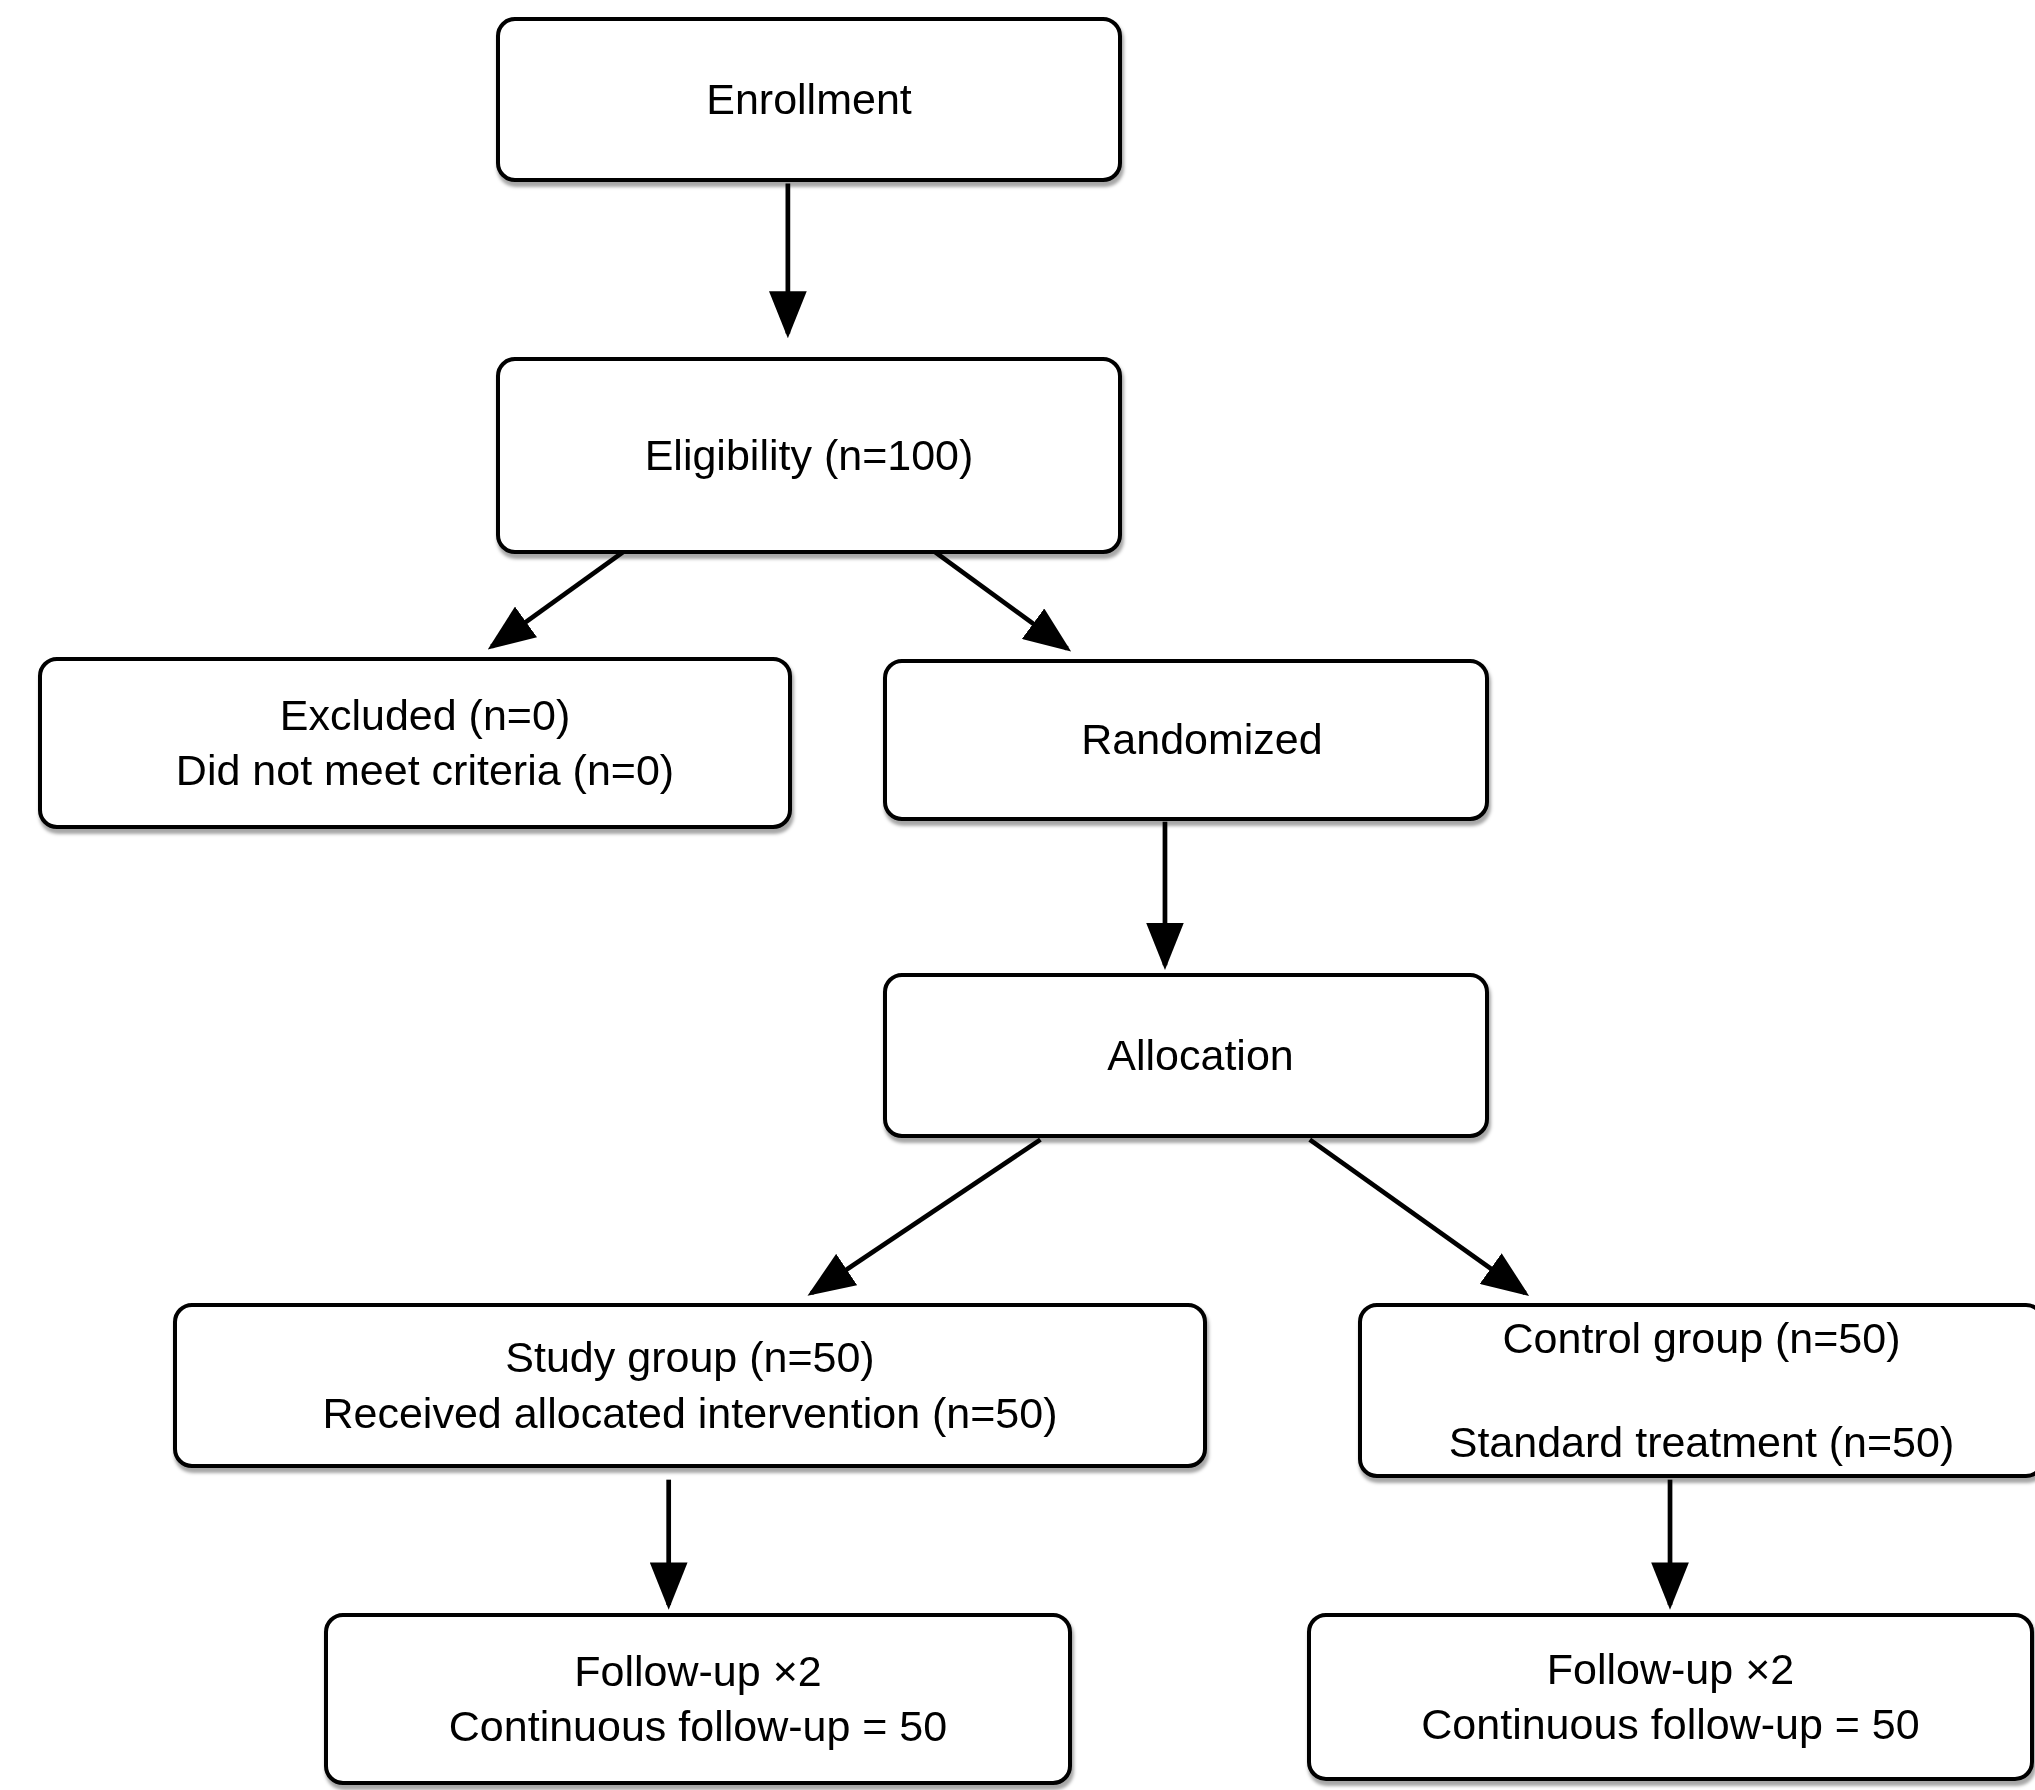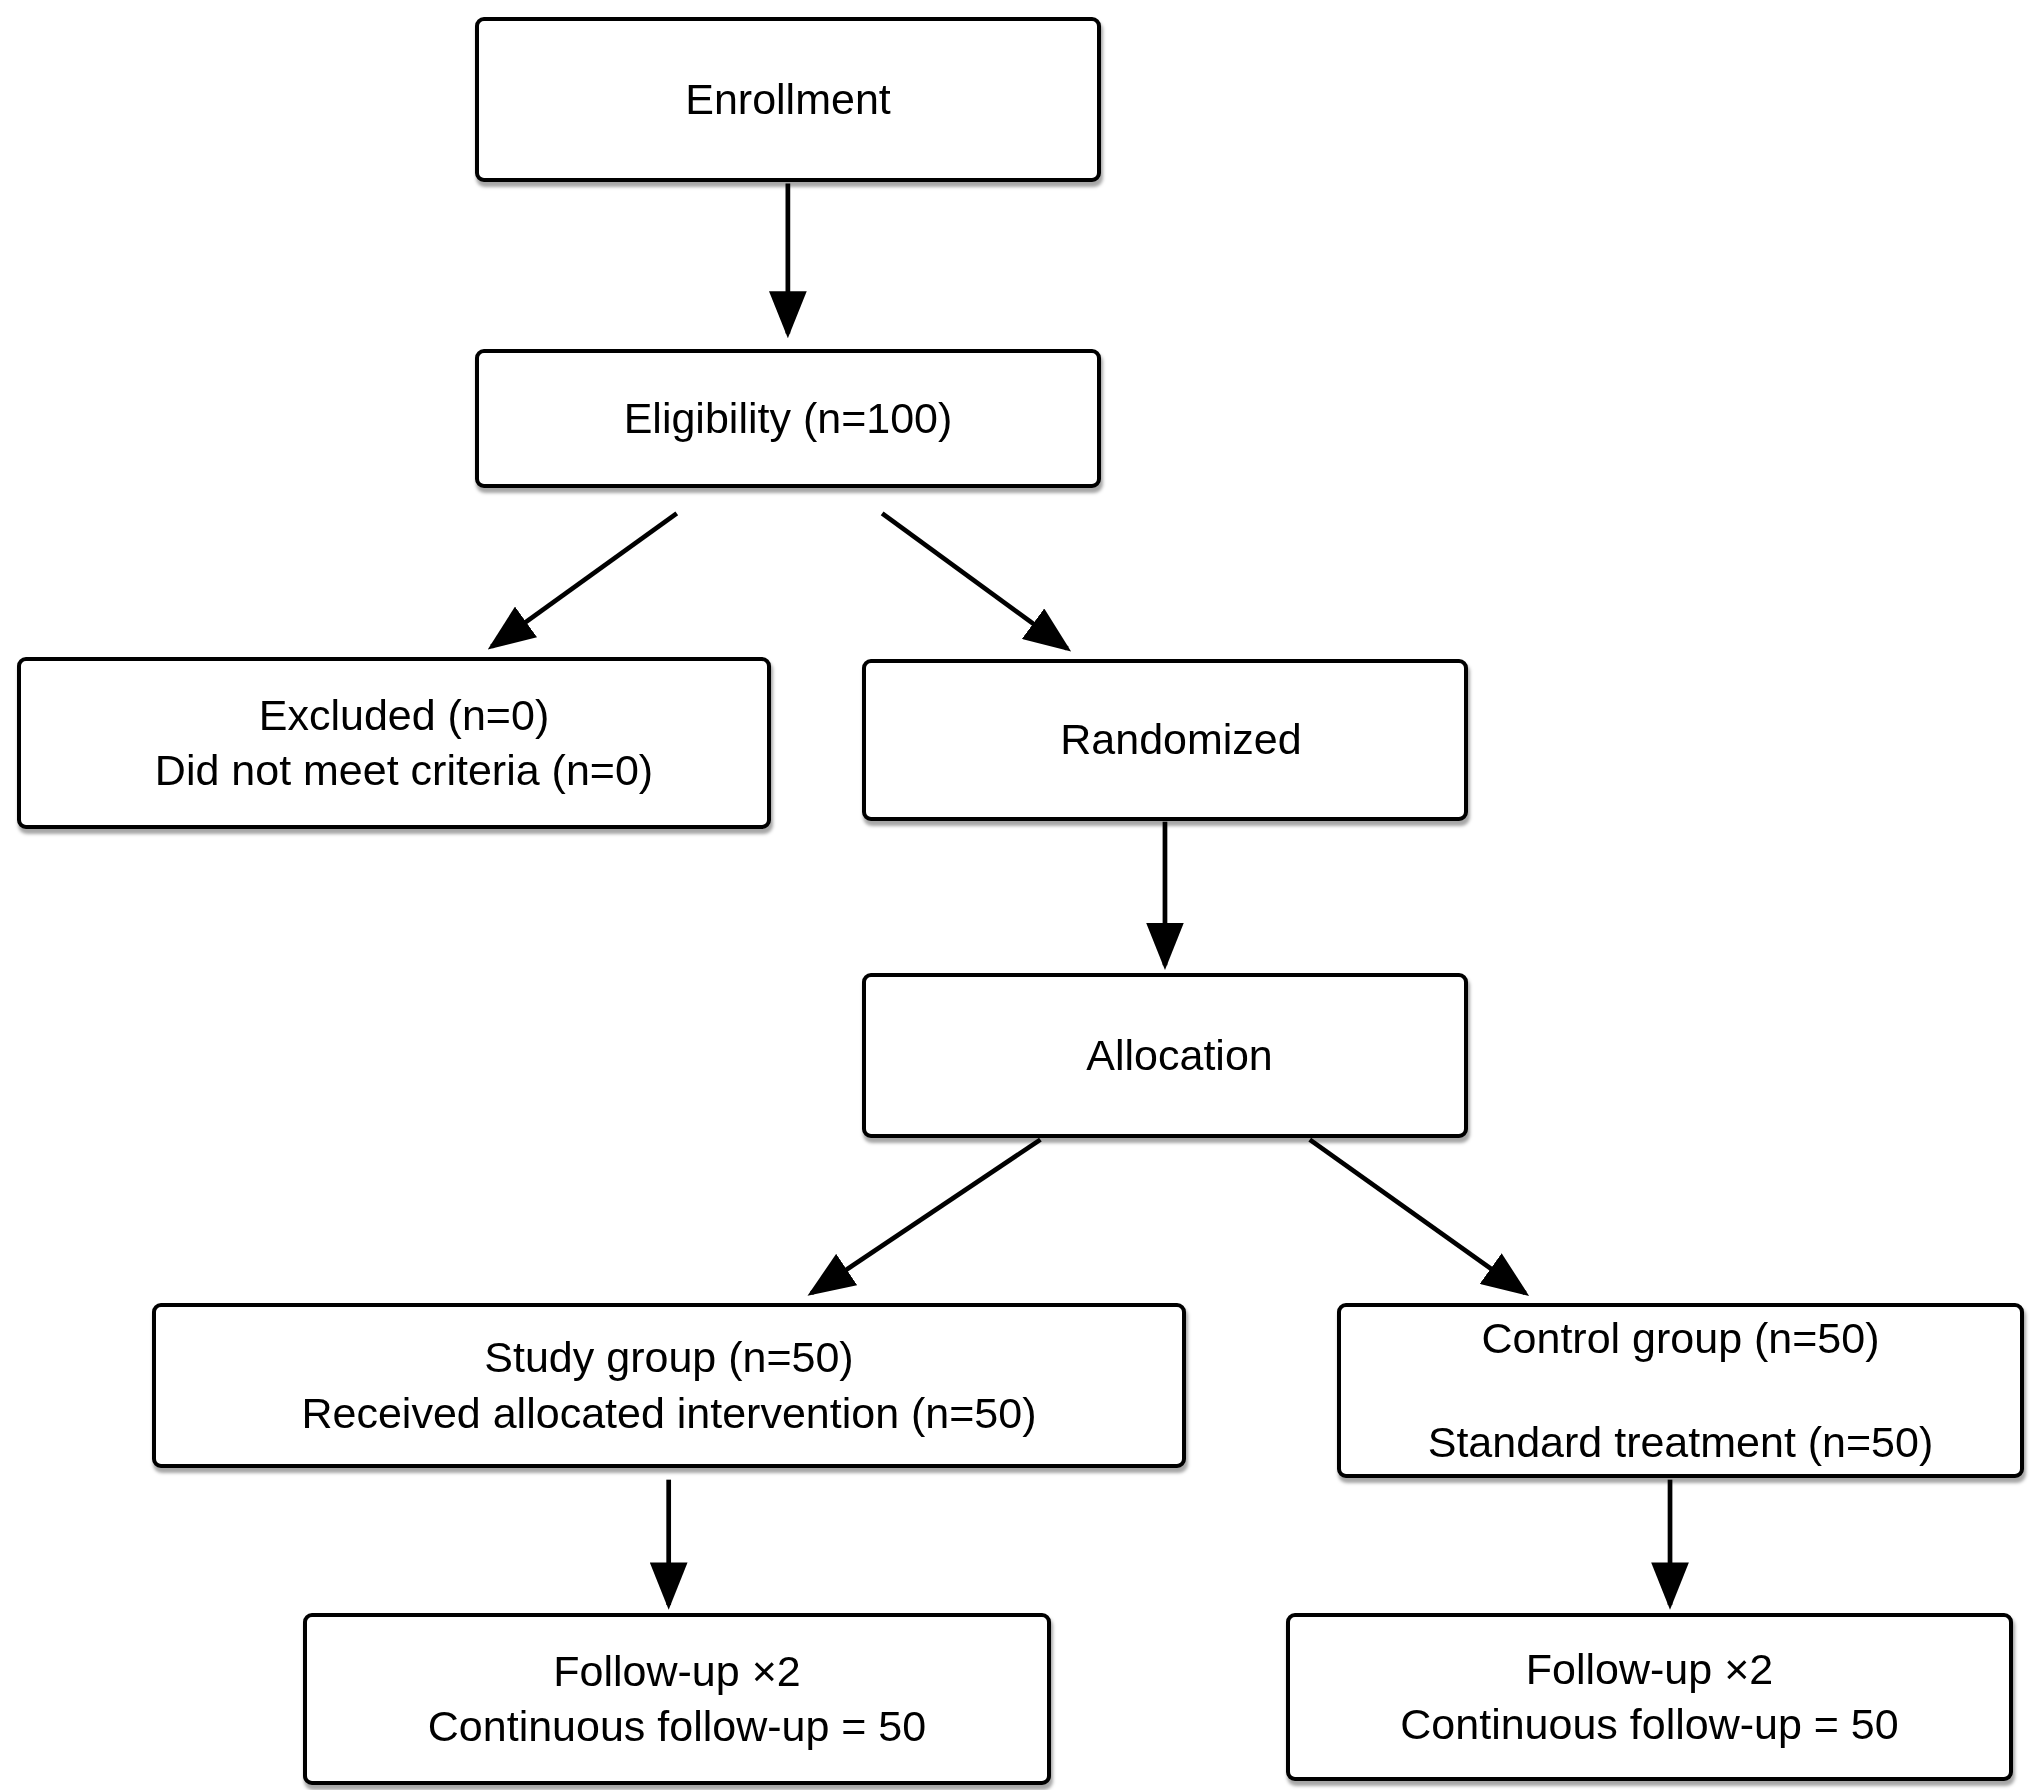--- a/index.html
+++ b/index.html
@@ -23,28 +23,29 @@
     top: 0;
     width: 2035px;
     height: 1791px;
     pointer-events: none;
   }
   .node {
     position: absolute;
     box-sizing: border-box;
     background: #ffffff;
     border: 4px solid #000000;
-    border-radius: 9px;
+    border-radius: 19px;
     display: flex;
     flex-direction: column;
     align-items: center;
     justify-content: center;
     text-align: center;
     box-shadow: 1.3px 4.7px 3.4px rgba(0,0,0,0.35);
     color: #000000;
+    margin-left: 21px;
   }
   .node .line {
     font-size: 43px;
     line-height: 1.28;
     white-space: nowrap;
     color: #000000;
   }
 </style>
 </head>
 <body>
@@ -64,21 +65,21 @@
     <line x1="1545" y1="1692" x2="1205" y2="1920" stroke="#000000" stroke-width="7" marker-end="url(#arrowhead)"></line>
     <line x1="1945" y1="1692" x2="2265" y2="1920" stroke="#000000" stroke-width="7" marker-end="url(#arrowhead)"></line>
     <line x1="993" y1="2197" x2="993" y2="2383" stroke="#000000" stroke-width="7" marker-end="url(#arrowhead)"></line>
     <line x1="2480" y1="2197" x2="2480" y2="2383" stroke="#000000" stroke-width="7" marker-end="url(#arrowhead)"></line>
   </svg>
 
   <div class="node" style="left:475px; top:17px; width:626px; height:165px;">
     <div class="line">Enrollment</div>
   </div>
 
-  <div class="node" style="left:475px; top:349px; width:626px; height:139px;">
+  <div class="node" style="left:475px; top:357px; width:626px; height:197px;">
     <div class="line">Eligibility (n=100)</div>
   </div>
 
   <div class="node" style="left:17px; top:657px; width:754px; height:172px;padding-left:20px;">
     <div class="line">Excluded (n=0)</div>
     <div class="line">Did not meet criteria (n=0)</div>
   </div>
 
   <div class="node" style="left:862px; top:659px; width:606px; height:162px;padding-left:32px;">
     <div class="line">Randomized</div>

